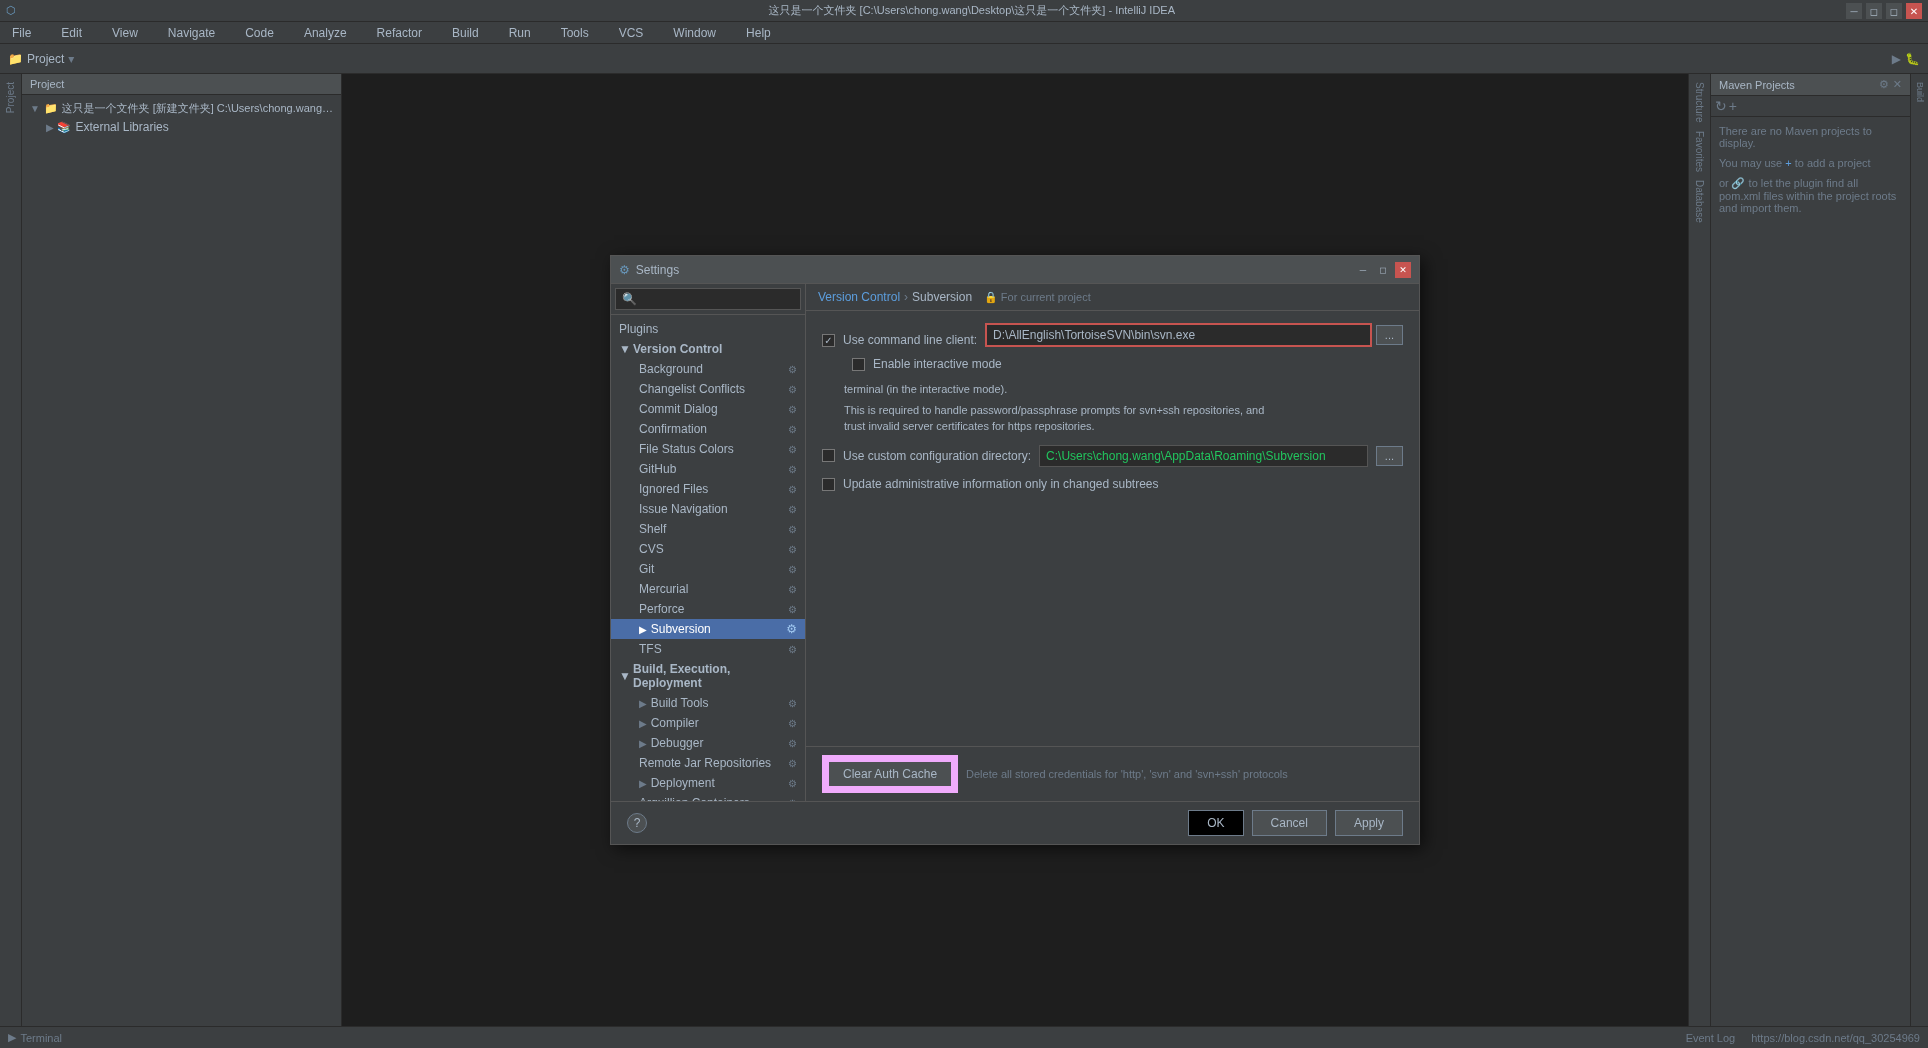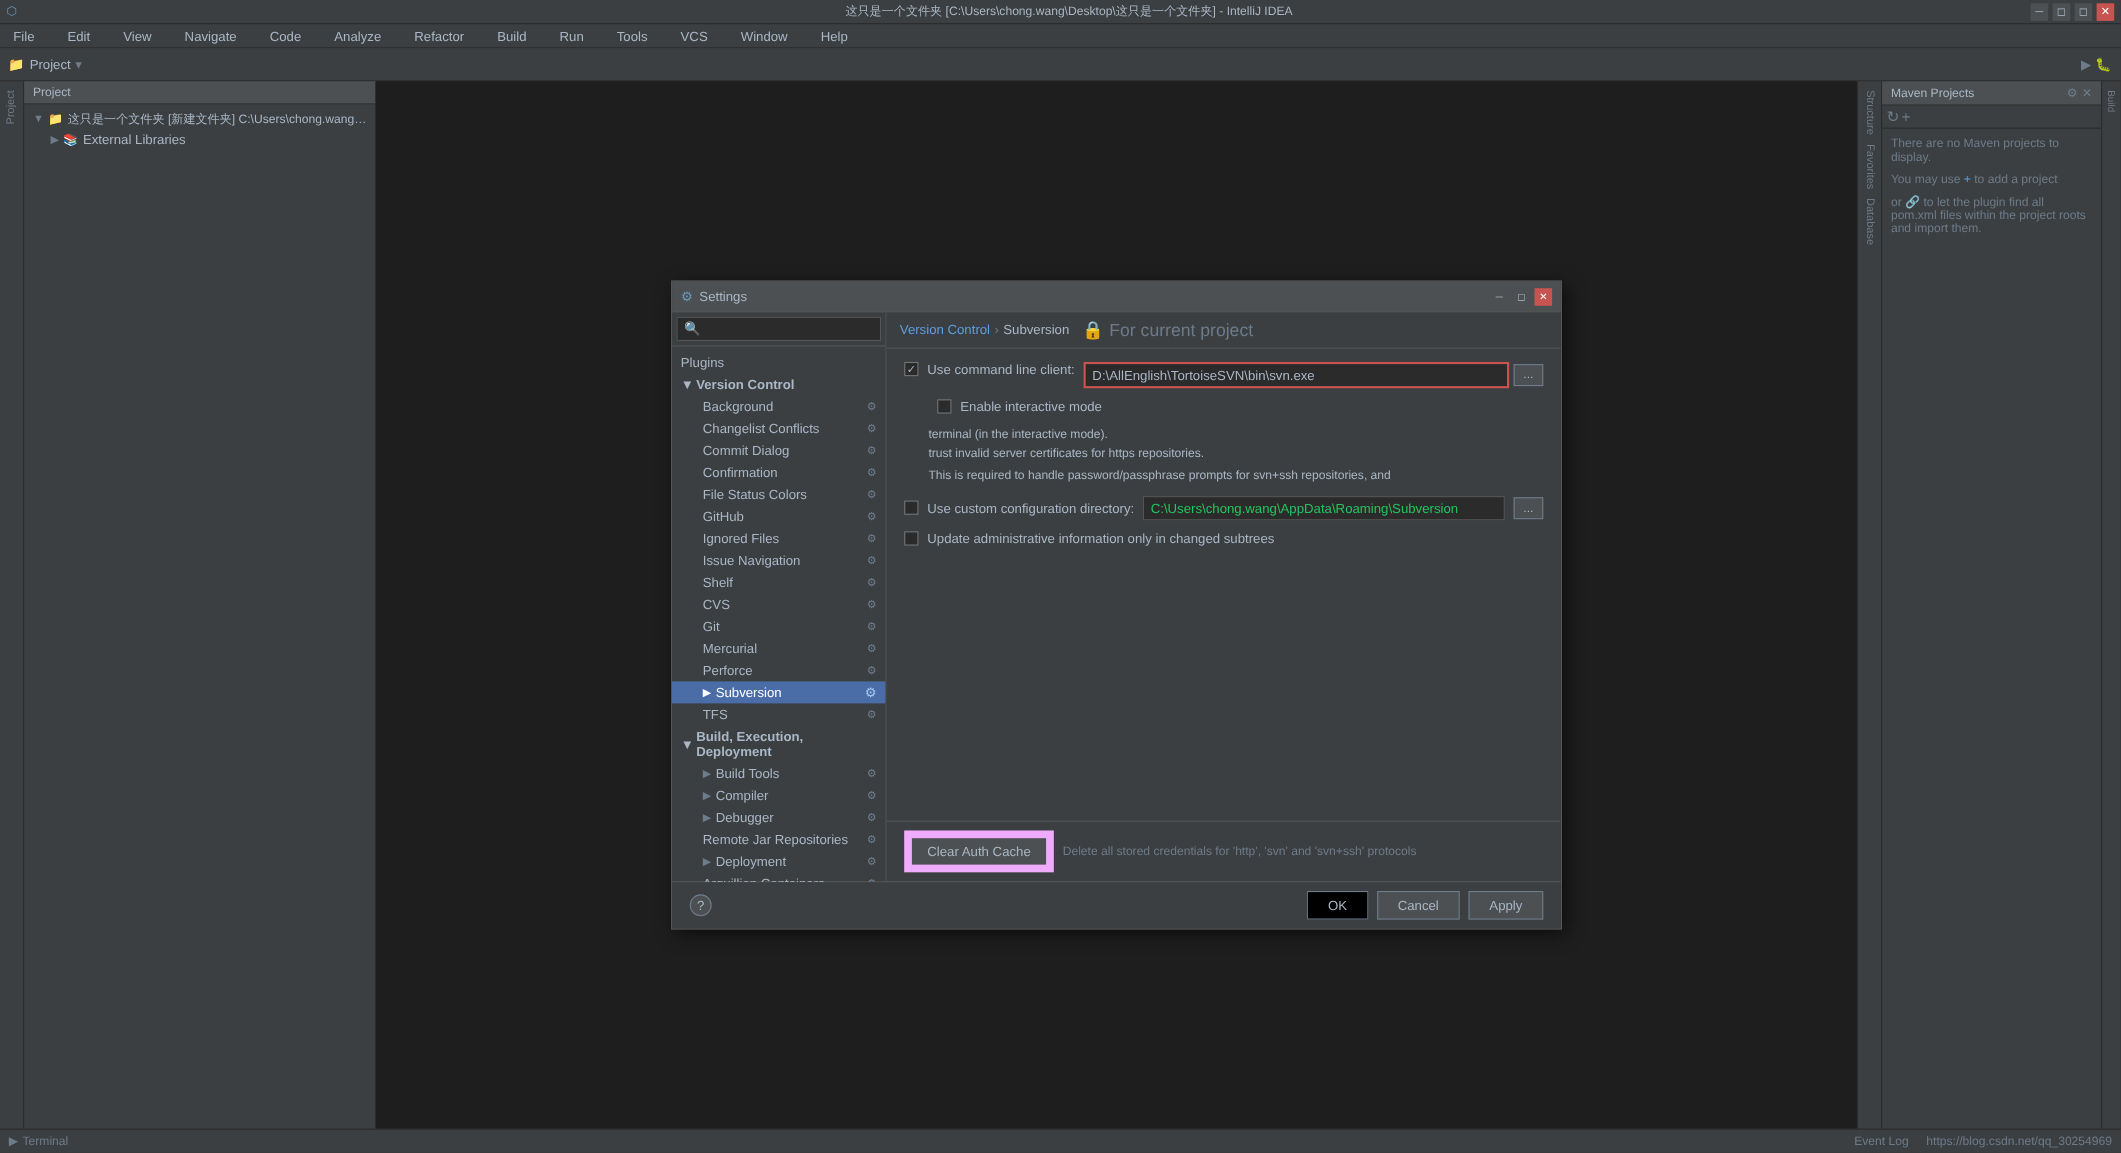--- a/index.html
+++ b/index.html
@@ -308,31 +308,31 @@
       color: #a9b7c6;
       border-bottom: 1px solid #555;
       display: flex;
       align-items: center;
       gap: 4px;
       background: #3c3f41;
     }
     .breadcrumb-link { color: #5c9ede; cursor: pointer; }
     .breadcrumb-sep { color: #6d7b8a; }
     .breadcrumb-current { color: #a9b7c6; }
-    .for-current { color: #6d7b8a; font-size: 16px; }
+    .for-current { color: #6d7b8a; font-size: 11px; }
 
     .settings-main {
       flex: 1;
       padding: 12px 16px;
       overflow-y: auto;
     }
 
     .setting-row {
       display: flex;
-      align-items: flex-start;
+      align-items: flex-end;
       margin-bottom: 10px;
       gap: 8px;
     }
     .setting-checkbox {
       width: 13px;
       height: 13px;
       border: 1px solid #777;
       background: #2b2b2b;
       display: flex;
       align-items: center;
@@ -717,22 +717,22 @@
               </div>
 
               <div class="setting-row" style="margin-left: 0;">
                 <div style="width:22px;"></div>
                 <div class="setting-checkbox"></div>
                 <span class="setting-label">Enable interactive mode</span>
               </div>
 
               <div class="description-text">
                 <div>terminal (in the interactive mode).</div>
+                <div style="margin-top:4px;">This is required to handle password/passphrase prompts for svn+ssh repositories, and</div>
                 <div>trust invalid server certificates for https repositories.</div>
-                <div style="margin-top:4px;">This is required to handle password/passphrase prompts for svn+ssh repositories, and</div>
               </div>
 
               <div class="custom-dir-row">
                 <div class="setting-checkbox"></div>
                 <span class="setting-label">Use custom configuration directory:</span>
                 <input type="text" class="custom-dir-input" style="width: 280px;" value="C:\Users\chong.wang\AppData\Roaming\Subversion">
                 <button class="browse-btn">...</button>
               </div>
 
               <div class="setting-row">

